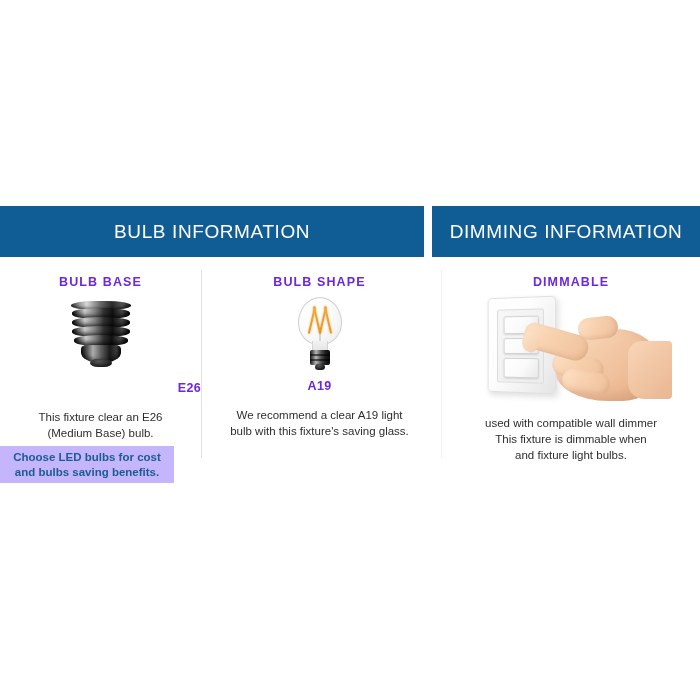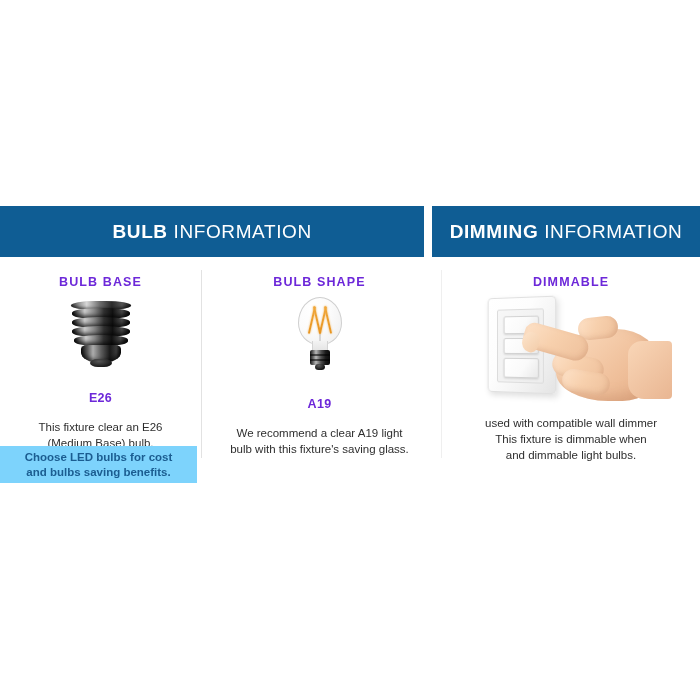--- a/index.html
+++ b/index.html
@@ -49,21 +49,21 @@
     width: 276px;
   }
   .band-title {
     color: #ffffff;
     font-size: 19px;
     letter-spacing: 0.6px;
     white-space: nowrap;
     font-weight: 300;
   }
   .band-title .strong {
-    font-weight: 700;
+    font-weight: 400;
     margin-top: 27px;
   }
   .band-title .light {
     font-weight: 300;
     text-align: right;
   }
 
   
   .content-row {
     position: absolute;
@@ -333,23 +333,23 @@
   }
   .desc-base  { width: 168px; }
   .desc-shape { width: 192px; }
   .desc-dim   { width: 206px; padding-top: 16px; }
 
   
   .callout {
     position: absolute;
     left: 0;
     top: 189px;
-    width: 197px;
+    width: 174px;
     height: 37px;
-    background: #7dd3fc;
+    background: #c4b5fd;
     display: flex;
     align-items: center;
     justify-content: center;
     box-sizing: border-box;
   }
   .callout-text {
     width: 178px;
     text-align: center;
     color: #1b5d91;
     font-size: 11.5px;
@@ -393,21 +393,21 @@
           <div class="e26-top"></div>
           <div class="e26-thread t1"></div>
           <div class="e26-thread t2"></div>
           <div class="e26-thread t3"></div>
           <div class="e26-thread t4"></div>
           <div class="e26-taper"></div>
           <div class="e26-tip"></div>
         </div>
       </div>
 
-      <div class="col-title" style="margin-top:16px; letter-spacing:0.3px; font-size:12.5px;">E26</div>
+      <div class="col-title" style="margin-top:6px; letter-spacing:0.3px; font-size:12.5px;text-align:right;">E26</div>
 
       <div class="desc desc-base">
         <div>This fixture clear an E26</div>
         <div>(Medium Base) bulb.</div>
       </div>
 
       <div class="callout">
         <div class="callout-text">
           <div>Choose LED bulbs for cost</div>
           <div>and bulbs saving benefits.</div>
@@ -425,21 +425,21 @@
           <div class="a19-fil f1"></div>
           <div class="a19-fil f2"></div>
           <div class="a19-fil f3"></div>
           <div class="a19-fil f4"></div>
           <div class="a19-neck"></div>
           <div class="a19-base"></div>
           <div class="a19-tip"></div>
         </div>
       </div>
 
-      <div class="col-title" style="margin-top:24px; letter-spacing:0.3px; font-size:12.5px;">A19</div>
+      <div class="col-title" style="margin-top:6px; letter-spacing:0.3px; font-size:12.5px;">A19</div>
 
       <div class="desc desc-shape">
         <div>We recommend a clear A19 light</div>
         <div>bulb with this fixture's saving glass.</div>
       </div>
     </div>
 
     <div class="col col-dim">
       <div class="col-title">DIMMABLE</div>
 
@@ -460,18 +460,18 @@
             <div class="wrist"></div>
             <div class="finger index"></div>
             <div class="index-tip"></div>
           </div>
         </div>
       </div>
 
       <div class="desc desc-dim">
         <div>used with compatible wall dimmer</div>
         <div>This fixture is dimmable when</div>
-        <div>and dimmable light bulbs.</div>
+        <div>and fixture light bulbs.</div>
       </div>
     </div>
 
   </div>
 </div>
 
 </body></html>

